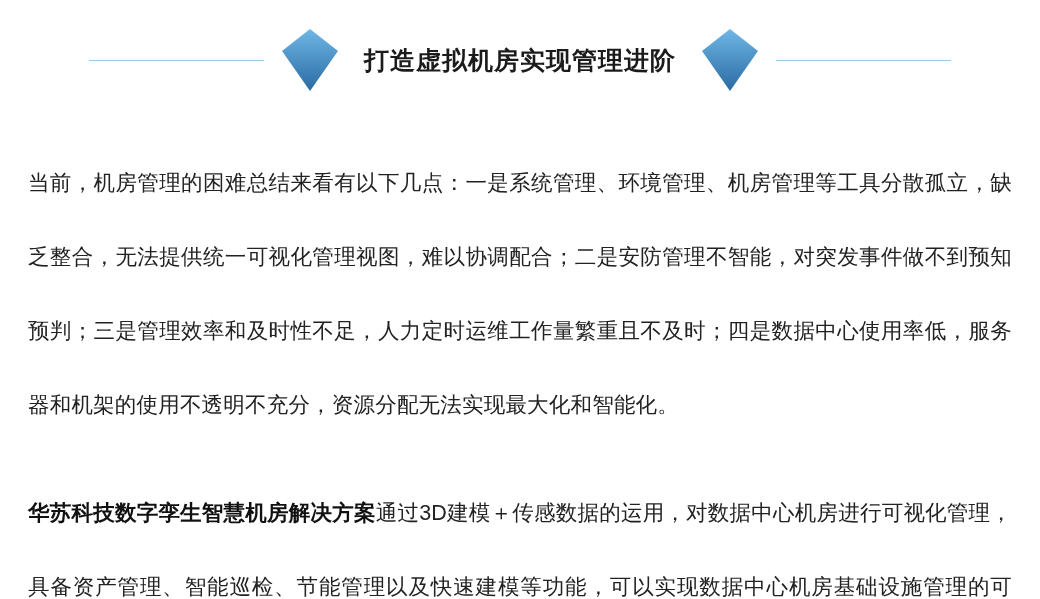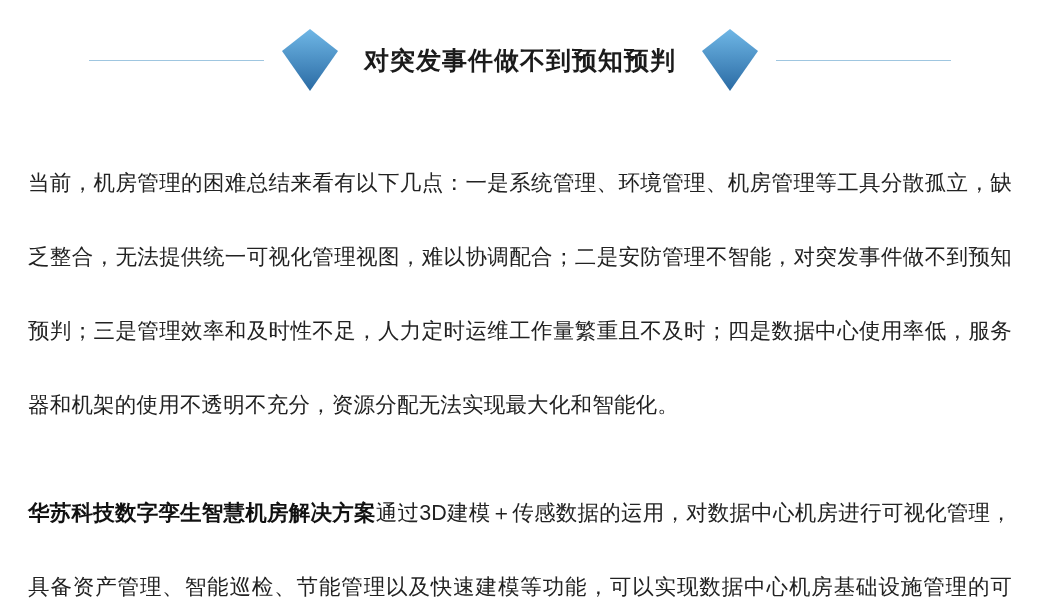--- a/index.html
+++ b/index.html
@@ -97,21 +97,21 @@
           <defs>
             <linearGradient id="dgL" x1="0" y1="0" x2="0" y2="1">
               <stop offset="0%" stop-color="#6fb7e6"></stop>
               <stop offset="100%" stop-color="#2a6aa3"></stop>
             </linearGradient>
           </defs>
           <polygon points="28,0 56,22 28,62 0,22" fill="url(#dgL)"></polygon>
         </svg>
       </span>
 
-      <div class="header-title">对突发事件做不到预知预判</div>
+      <div class="header-title">打造虚拟机房实现管理进阶</div>
 
       <span class="diamond">
         <svg width="56" height="62" viewBox="0 0 56 62" xmlns="http://www.w3.org/2000/svg">
           <defs>
             <linearGradient id="dgR" x1="0" y1="0" x2="0" y2="1">
               <stop offset="0%" stop-color="#6fb7e6"></stop>
               <stop offset="100%" stop-color="#2a6aa3"></stop>
             </linearGradient>
           </defs>
           <polygon points="28,0 56,22 28,62 0,22" fill="url(#dgR)"></polygon>

